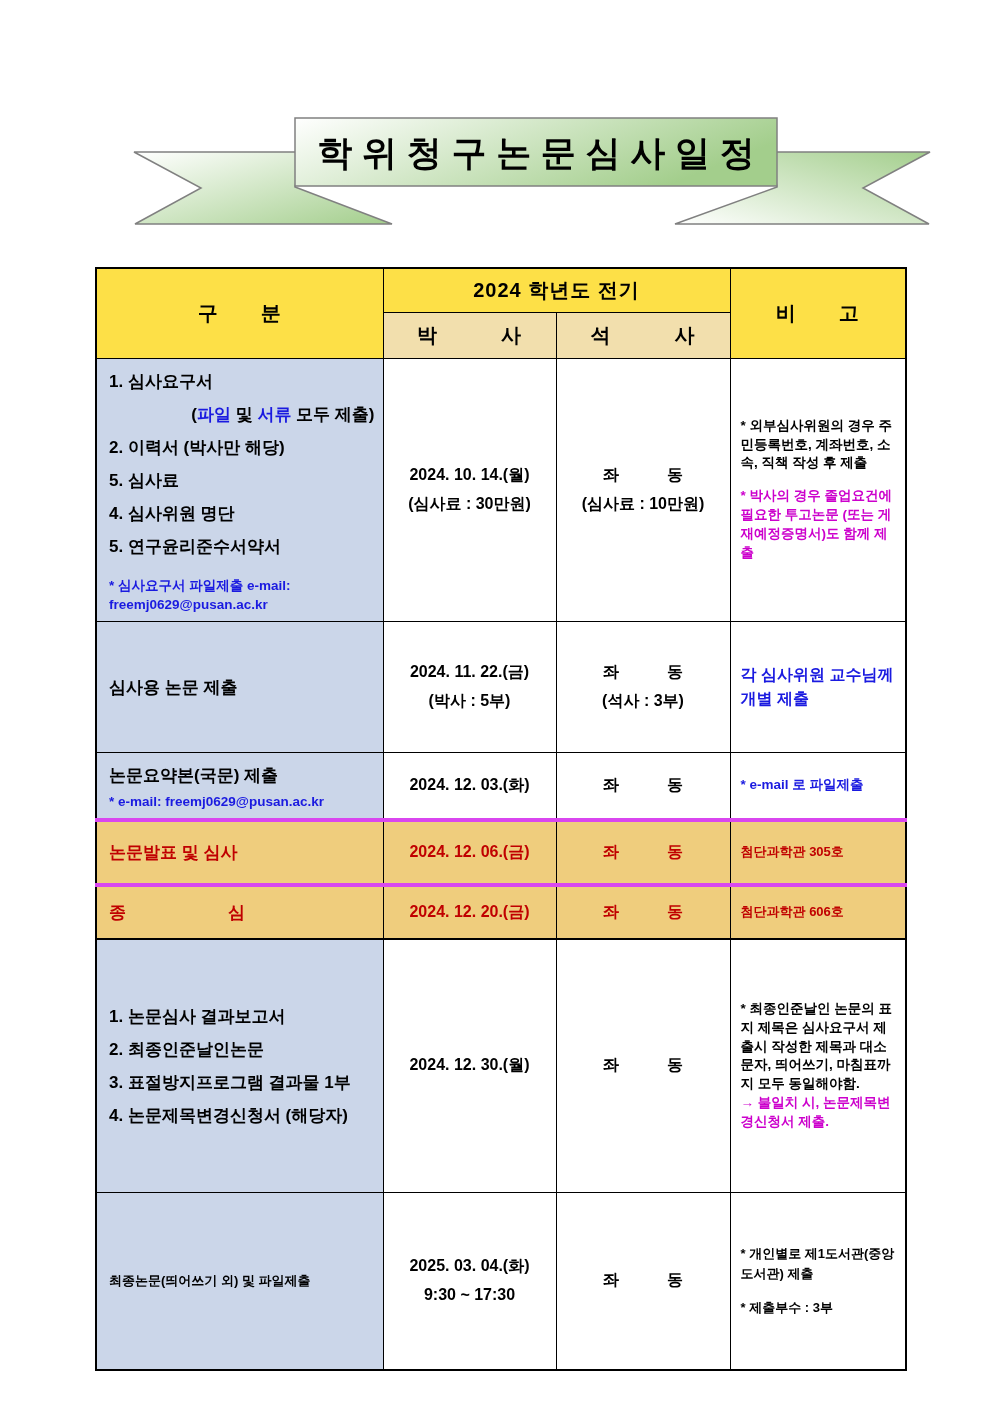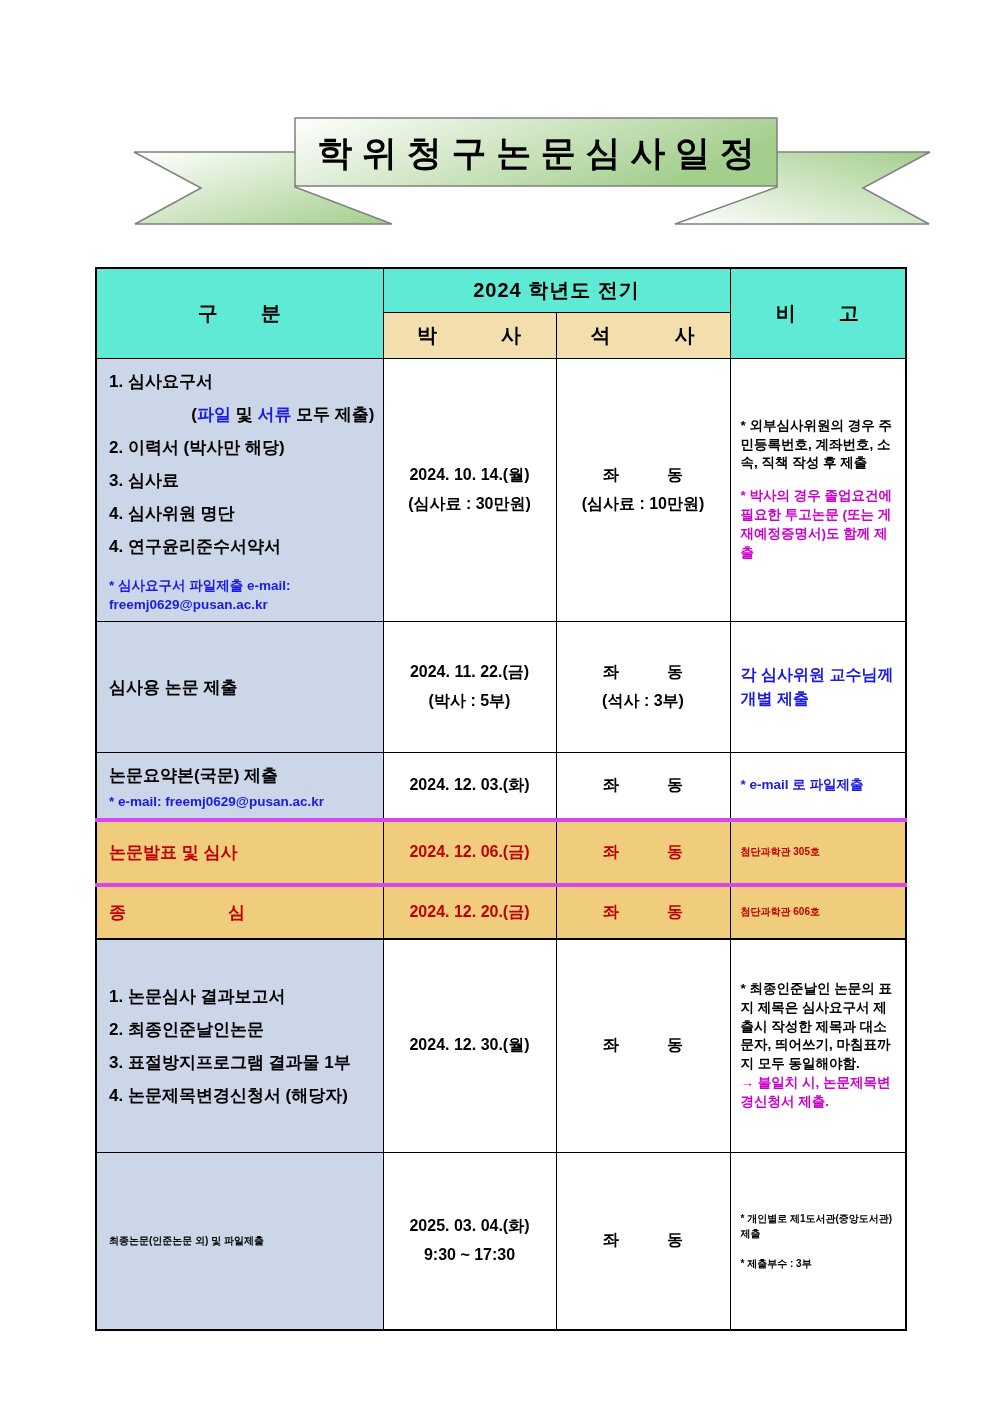--- a/index.html
+++ b/index.html
@@ -16,50 +16,50 @@
     font-family:"Liberation Sans","DejaVu Sans",sans-serif;
     font-weight:bold; font-size:35px; fill:#000;
   }
   
   table.schedule {
     position:absolute; left:95px; top:267px; width:810px;
     border-collapse:collapse; table-layout:fixed;
     border:2px solid #000;
   }
   .schedule th, .schedule td { border:1px solid #000; vertical-align:middle; overflow:hidden; }
-  .schedule th { font-size:20px; font-weight:bold; text-align:center; background:#5eead4; letter-spacing:1px; }
+  .schedule th { font-size:20px; font-weight:bold; text-align:center; background:#fde047; letter-spacing:1px; }
   thead tr:nth-child(1) { height:44px; }
   thead tr:nth-child(2) { height:46px; }
   th.sub-degree { background:var(--cell_wheat); }
   tbody tr:nth-child(1) { height:247px; }
   tbody tr:nth-child(2) { height:131px; }
   tbody tr:nth-child(3) { height:67px; }
   tbody tr:nth-child(4) { height:65px; }
   tbody tr:nth-child(5) { height:54px; }
-  tbody tr:nth-child(6) { height:214px; }
+  tbody tr:nth-child(6) { height:254px; }
   tbody tr:nth-child(7) { height:177px; }
 
   tr.style-normal td.cell-category { background:var(--cell_blue); }
   tr.style-highlight td {
     background:var(--cell_gold); color:var(--red_text);
     border-top:4px solid #d946ef; border-bottom:2px solid #000;
   }
 
   td.cell-category { text-align:left; padding:6px 8px 6px 12px; font-size:17px; }
   td.cell-doctoral, td.cell-masters { text-align:center; padding:4px 14px; font-size:16px; }
   td.cell-doctoral .line, td.cell-masters .line { line-height:1.8; }
   td.cell-remarks { text-align:left; padding:8px 10px; font-size:16px; }
 
   .cell-category .line { line-height:1.95; white-space:nowrap; }
   .cell-remarks .line { line-height:1.5; word-break:break-all; }
   .align-center { text-align:center; }
   .align-justify { text-align:justify; text-justify:inter-word;margin-top:12px; }
 
   .line.size-small { font-size:13.5px; line-height:1.4; white-space:normal; }
-  .line.size-mid   { font-size:10px; line-height:1.55; }
+  .line.size-mid   { font-size:13px; line-height:1.55; }
   .line.gap    { margin-top:14px; }
   .line.indent { padding-left:16px;text-align:right; }
 
   .c-blue    { color:var(--blue_text); }
   .c-magenta { color:var(--magenta_text); }
 </style>
 </head>
 <body>
 
 <div class="banner-wrap">
@@ -102,23 +102,23 @@
       <th class="sub-degree">박　　　사</th>
       <th class="sub-degree">석　　　사</th>
     </tr>
   </thead>
   <tbody id="schedule-body">
       <tr class="style-normal">
         <td class="cell-category">
           <div class="line"><span>1. 심사요구서</span></div>
           <div class="line indent"><span>(</span><span class="c-blue">파일</span><span> 및 </span><span class="c-blue">서류</span><span> 모두 제출)</span></div>
           <div class="line"><span>2. 이력서 (박사만 해당)</span></div>
-          <div class="line"><span>3. 심사료</span></div>
+          <div class="line"><span>5. 심사료</span></div>
           <div class="line"><span>4. 심사위원 명단</span></div>
-          <div class="line"><span>4. 연구윤리준수서약서</span></div>
+          <div class="line"><span>5. 연구윤리준수서약서</span></div>
           <div class="line size-small gap"><span class="c-blue">* 심사요구서 파일제출 e-mail:</span></div>
           <div class="line size-small"><span class="c-blue">freemj0629@pusan.ac.kr</span></div>
         </td>
         <td class="cell-doctoral">
           <div class="line"><span>2024. 10. 14.(월)</span></div>
           <div class="line"><span>(심사료 : 30만원)</span></div>
         </td>
         <td class="cell-masters">
           <div class="line"><span>좌　　　동</span></div>
           <div class="line"><span>(심사료 : 10만원)</span></div>
@@ -200,21 +200,21 @@
         <td class="cell-masters">
           <div class="line"><span>좌　　　동</span></div>
         </td>
         <td class="cell-remarks align-justify">
           <div class="line size-small"><span>* 최종인준날인 논문의 표지 제목은 심사요구서 제출시 작성한 제목과 대소문자, 띄어쓰기, 마침표까지 모두 동일해야함.</span></div>
           <div class="line size-small"><span class="c-magenta">→ 불일치 시, 논문제목변경신청서 제출.</span></div>
         </td>
       </tr>
       <tr class="style-normal">
         <td class="cell-category">
-          <div class="line size-mid"><span>최종논문(인준논문 외) 및 파일제출</span></div>
+          <div class="line size-mid"><span>최종논문(띄어쓰기 외) 및 파일제출</span></div>
         </td>
         <td class="cell-doctoral">
           <div class="line"><span>2025. 03. 04.(화)</span></div>
           <div class="line"><span>9:30 ~ 17:30</span></div>
         </td>
         <td class="cell-masters">
           <div class="line"><span>좌　　　동</span></div>
         </td>
         <td class="cell-remarks align-justify">
           <div class="line size-mid"><span>* 개인별로 제1도서관(중앙도서관) 제출</span></div>

